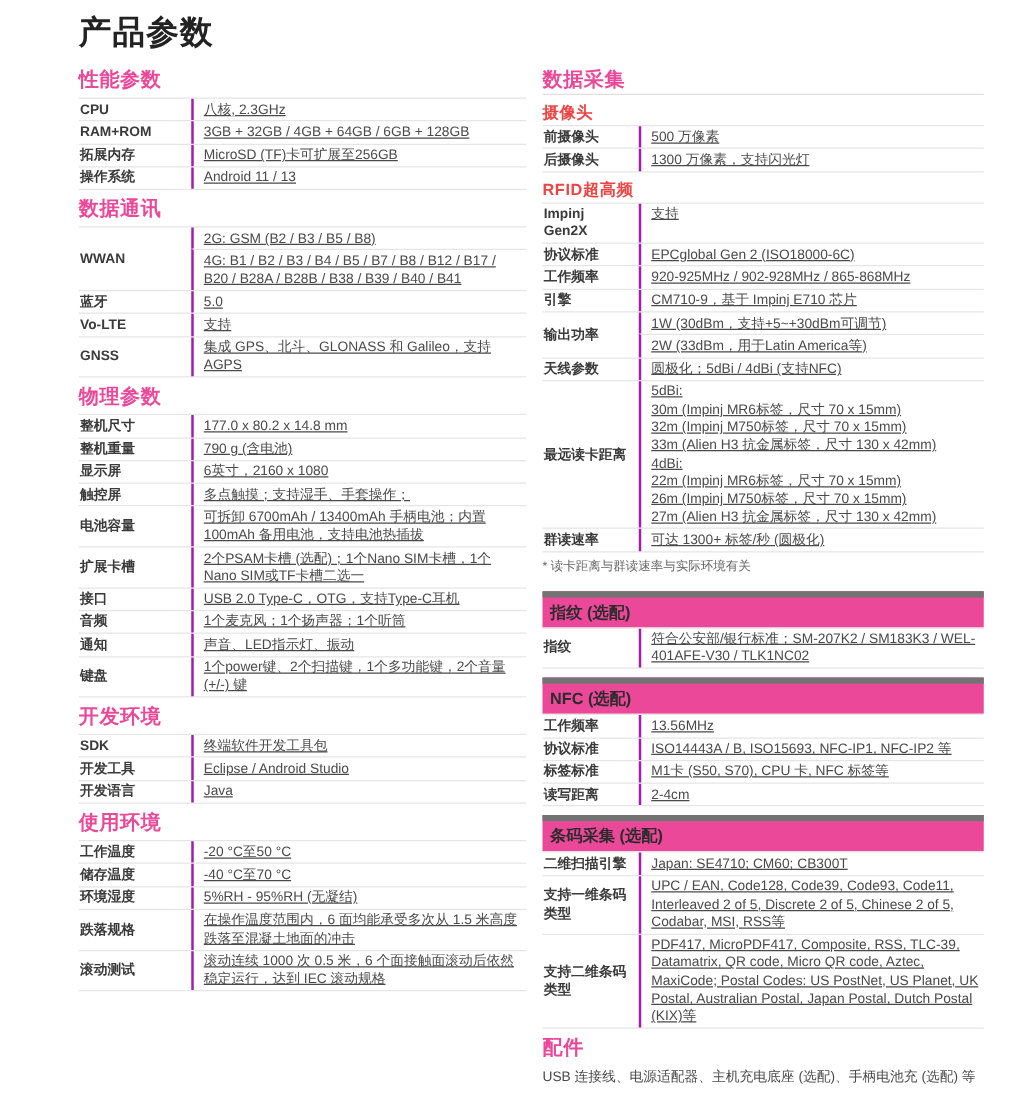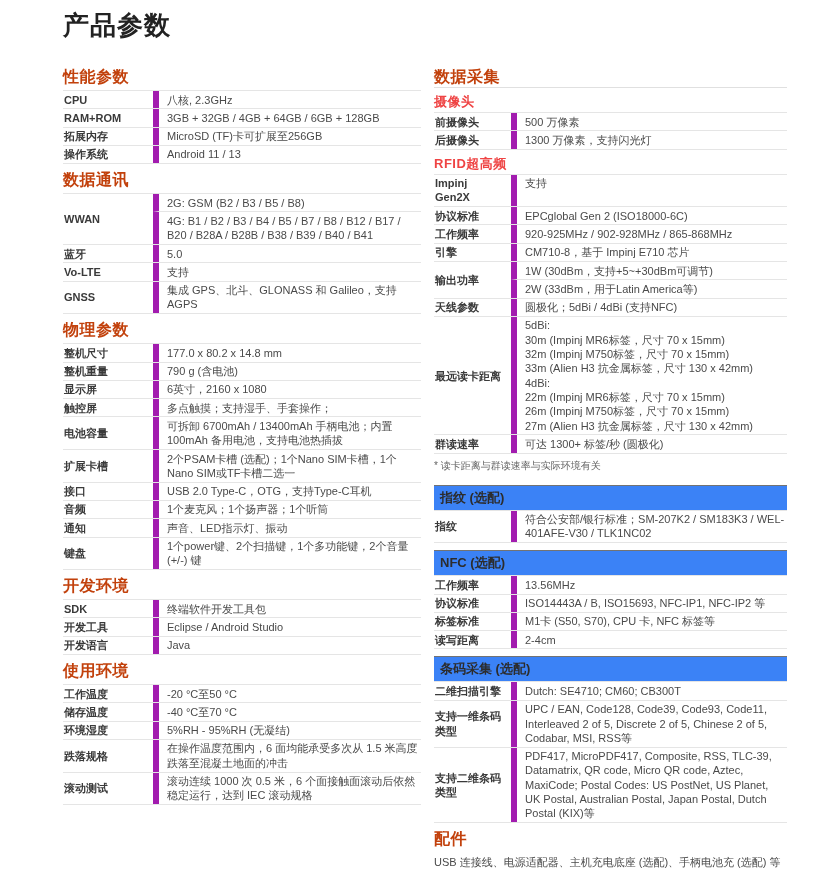--- a/index.html
+++ b/index.html
@@ -5,56 +5,56 @@
   * { box-sizing: border-box; margin: 0; padding: 0; }
   html, body { background: #ffffff; }
   body {
     width: 821px; height: 875px; overflow: hidden;
     font-family: "Liberation Sans", "DejaVu Sans", sans-serif;
     font-size: 11px; color: #4a4a4a;
   }
   .page { padding: 8px 34px 0 63px; }
   h1.title {
     font-size: 26px; font-weight: 700; color: #222222;
-    line-height: 30px; margin: 2px 0 21px; letter-spacing: 1px;
+    line-height: 30px; margin: 2px 0 9px; letter-spacing: 1px;
   }
   .cols { display: flex; gap: 13px; align-items: flex-start; }
   .col { flex: none; }
   .col-0 { width: 358px; }
   .col-1 { width: 353px; }
 
   .h-major {
-    font-size: 16px; font-weight: 700; color: #c2410c;
+    font-size: 16px; font-weight: 700; color: #ec4899;
     line-height: 20px; margin: 6px 0 3px; letter-spacing: 0.5px;
   }
   .h-major.ruled { border-bottom: 1px solid #e0e0e0; padding-bottom: 0; margin-bottom: 0; }
   .h-sub {
     font-size: 13px; font-weight: 700; color: #ef4444;
     line-height: 17px; margin: 5px 0 2px; letter-spacing: 0.5px;
   }
   .h-sub-optional {
     font-size: 13px; font-weight: 700; color: #2c2c2c;
     line-height: 17px; margin: 7px 0 0;
-    background: #3b82f6; border-top: 1px solid #737373;
+    background: #ec4899; border-top: 5px solid #737373;
     padding: 3px 6px 4px;
   }
 
   .spec-table { border-bottom: 1px solid #e5e5e5; }
   .row { display: flex; border-top: 1px solid #e5e5e5; align-items: stretch; }
   .label {
     flex: none; font-weight: 700; color: #3a3a3a;
     display: flex; align-items: center;
     padding: 1.5px 6px 1.5px 1px; line-height: 1.3;
   }
   .col-0 .label { width: 90px; }
   .col-1 .label { width: 77px; }
   .value {
-    flex: 1; border-left: 6px solid #a21caf;
+    flex: 1; border-left: 2px solid #a21caf;
     padding: 1.5px 2px 1.5px 8px; line-height: 1.3;
-    color: #4a4a4a; white-space: pre-line;
+    color: #4a4a4a; white-space: pre-line; text-decoration: underline;
   }
   .vgroup { flex: 1; display: flex; flex-direction: column; }
   .vgroup .value { flex: none; }
   .vgroup .value + .value { border-top: 1px solid #e5e5e5; }
 
   .plain-row { border-bottom: 1px solid #e5e5e5; padding: 3px 0 5px; line-height: 1.35; color: #4a4a4a; }
   .footnote { font-size: 10px; color: #636363; padding: 5px 0 6px; line-height: 1.3; }
 </style>
 </head>
 <body>
@@ -223,21 +223,21 @@
             <div class="row">
               <div class="label">协议标准</div>
               <div class="value">EPCglobal Gen 2 (ISO18000-6C)</div>
             </div>
             <div class="row">
               <div class="label">工作频率</div>
               <div class="value">920-925MHz / 902-928MHz / 865-868MHz</div>
             </div>
             <div class="row">
               <div class="label">引擎</div>
-              <div class="value">CM710-8，基于 Impinj E710 芯片</div>
+              <div class="value">CM710-9，基于 Impinj E710 芯片</div>
             </div>
             <div class="row">
               <div class="label">输出功率</div>
               <div class="vgroup">
                 <div class="value">1W (30dBm，支持+5~+30dBm可调节)</div>
                 <div class="value">2W (33dBm，用于Latin America等)</div>
               </div>
             </div>
             <div class="row">
               <div class="label">天线参数</div>
@@ -289,21 +289,21 @@
               <div class="label">读写距离</div>
               <div class="value">2-4cm</div>
             </div>
           </div>
         </section>
         <section class="sec">
           <div class="h-sub-optional">条码采集 (选配)</div>
           <div class="spec-table">
             <div class="row">
               <div class="label">二维扫描引擎</div>
-              <div class="value">Dutch: SE4710; CM60; CB300T</div>
+              <div class="value">Japan: SE4710; CM60; CB300T</div>
             </div>
             <div class="row">
               <div class="label">支持一维条码类型</div>
               <div class="value">UPC / EAN, Code128, Code39, Code93, Code11, Interleaved 2 of 5, Discrete 2 of 5, Chinese 2 of 5, Codabar, MSI, RSS等</div>
             </div>
             <div class="row">
               <div class="label">支持二维条码类型</div>
               <div class="value">PDF417, MicroPDF417, Composite, RSS, TLC-39, Datamatrix, QR code, Micro QR code, Aztec, MaxiCode; Postal Codes: US PostNet, US Planet, UK Postal, Australian Postal, Japan Postal, Dutch Postal (KIX)等</div>
             </div>
           </div>

